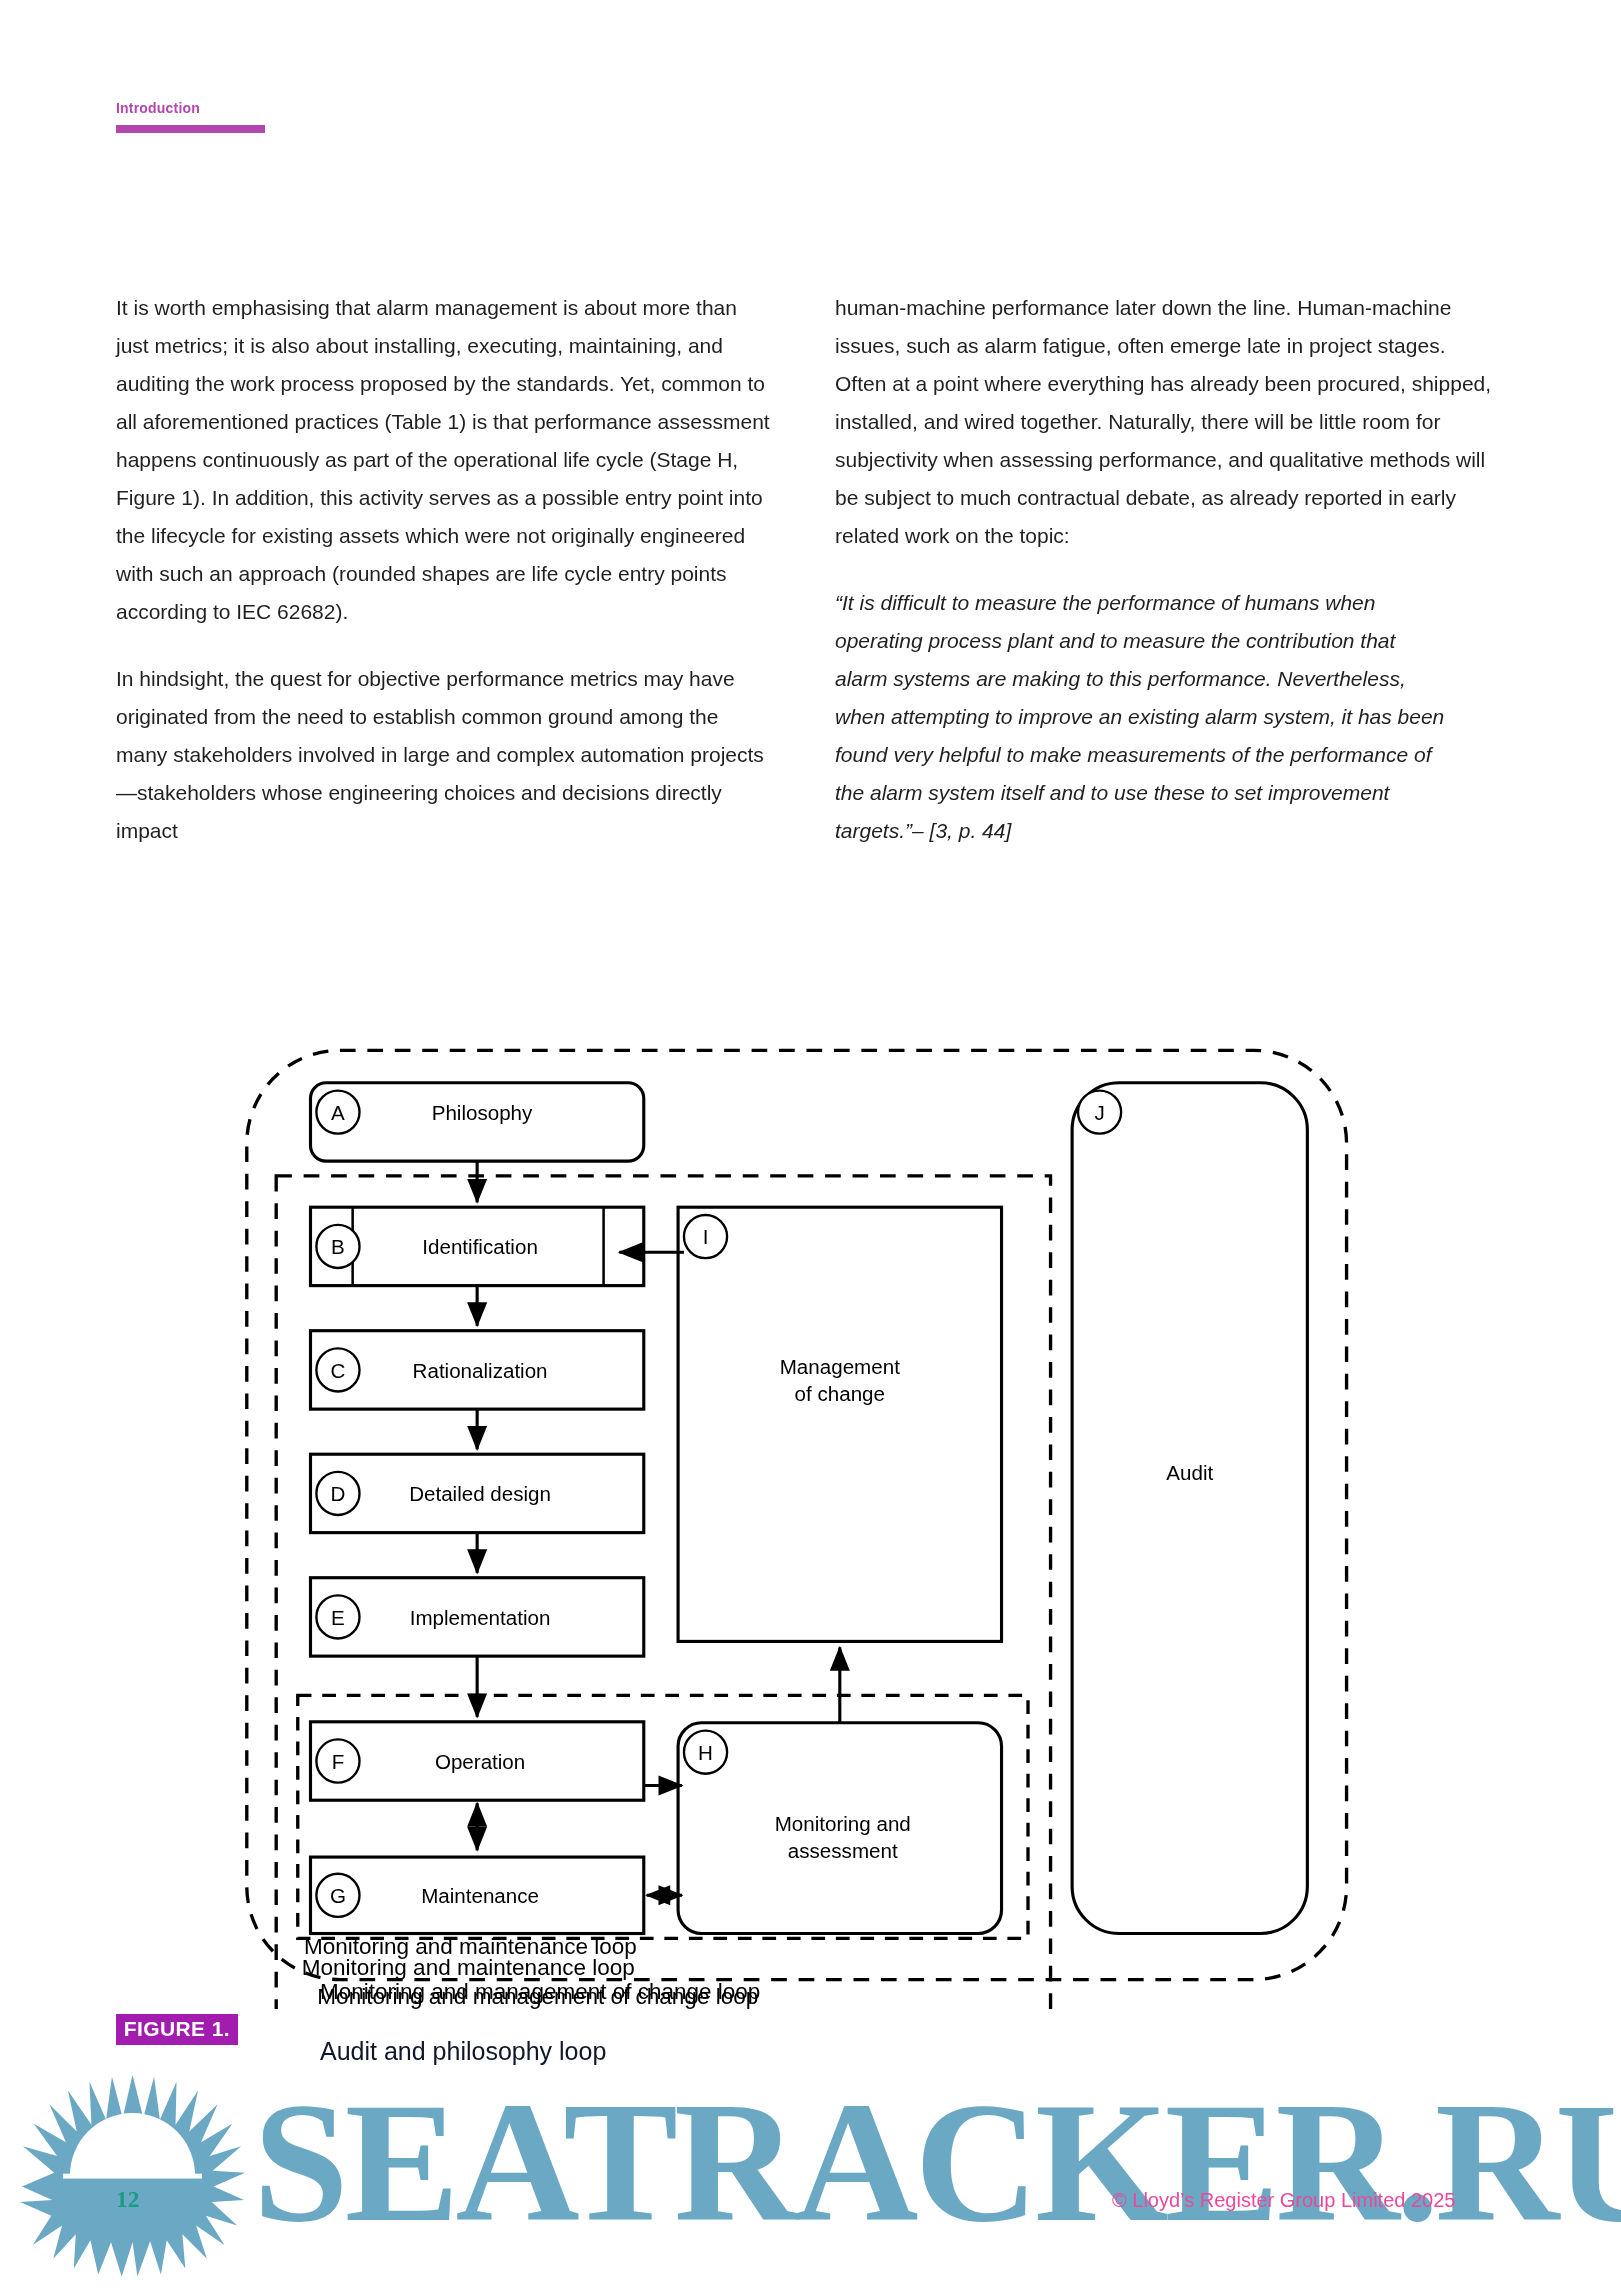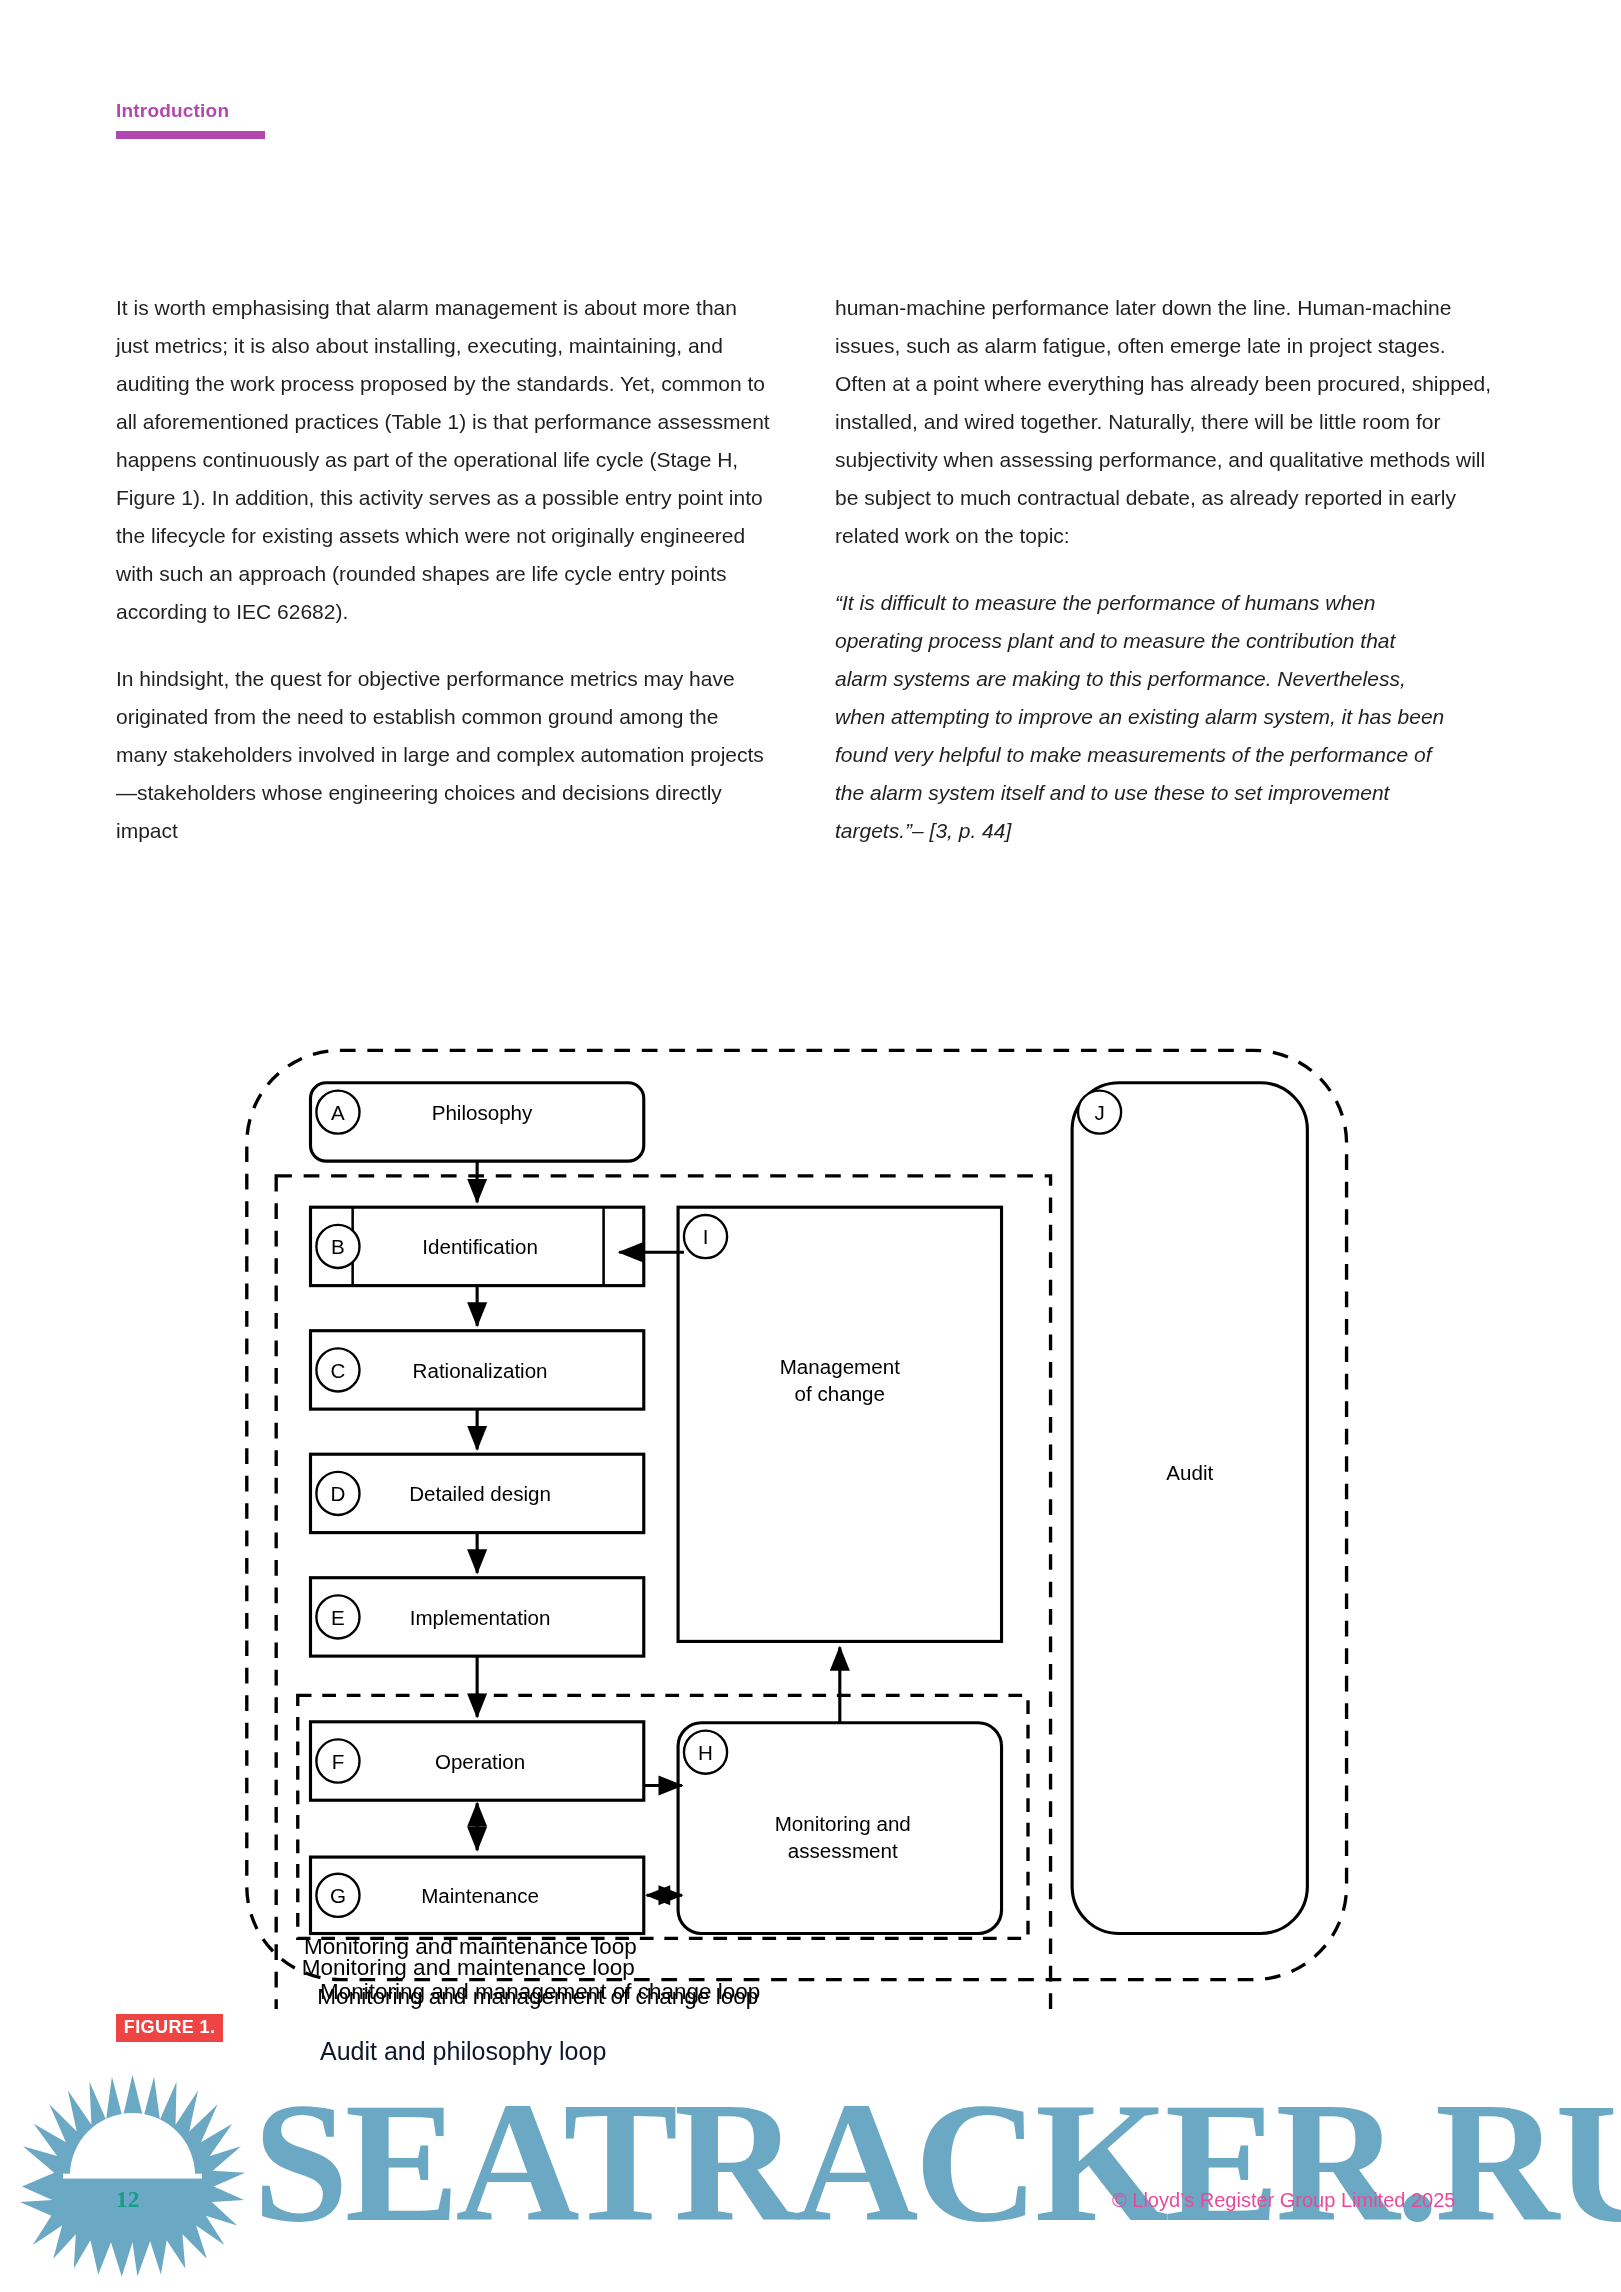--- a/index.html
+++ b/index.html
@@ -12,21 +12,21 @@
     -webkit-font-smoothing:antialiased;
   }
 
   
   .page-header { position:absolute; left:116px; top:94px; width:1294px; }
   .hdr-title {
     font-size:20.6px; color:#2b2b2b; letter-spacing:0.1px;
     font-family:"Liberation Sans", sans-serif; font-weight:400;
   }
   .hdr-section {
-    font-size:19px; font-weight:bold; color:#b347b0;
+    font-size:14px; font-weight:bold; color:#b347b0;
     margin-top:5.9px; letter-spacing:0.2px;
   }
   .hdr-rule {
     margin-top:8.8px; width:149px; height:8.8px; background:#b347b0;
   }
 
   
   .cols { position:absolute; left:116px; top:289px; width:1392px; display:flex; gap:62px; }
   .col { width:657px; }
   .col p {
@@ -46,22 +46,22 @@
 
   
   .figure-wrap { position:absolute; left:0px; top:1019px; width:1621px; height:990px; }
   .diagram { position:absolute; left:227px; top:0px; width:1157px; height:990px; }
   .diagram svg { display:block; }
 
   
   .caption-block { position:absolute; left:116px; top:2014px; width:1372px; z-index:6; }
   .fig-badge {
     display:inline-block;
-    background:#ef4444; color:#ffffff;
-    font-size:18px; font-weight:bold;
+    background:#a21caf; color:#ffffff;
+    font-size:21px; font-weight:bold;
     padding:2.9px 7.8px 3.9px 7.8px;
     letter-spacing:0.4px;
   }
   .caption-text {
     margin-top:5.9px;
     font-size:17.6px; line-height:26.5px; color:#221f1f;
     max-width:1333px;
   }
   .page-num {
     position:absolute; left:116px; top:2186px;

